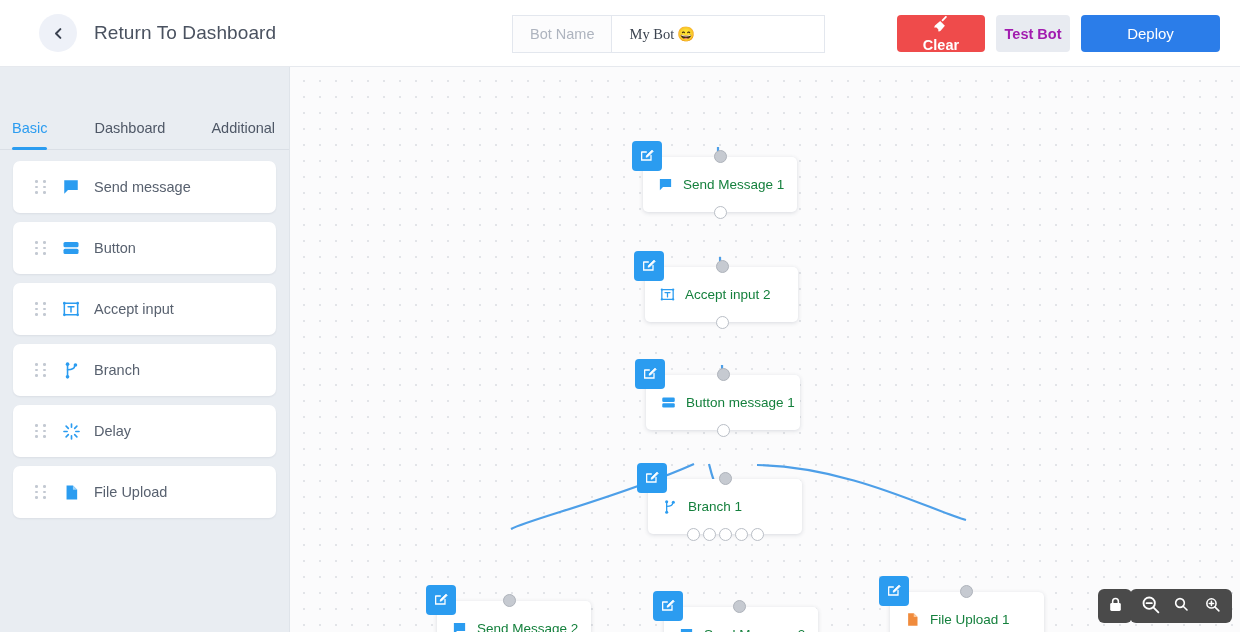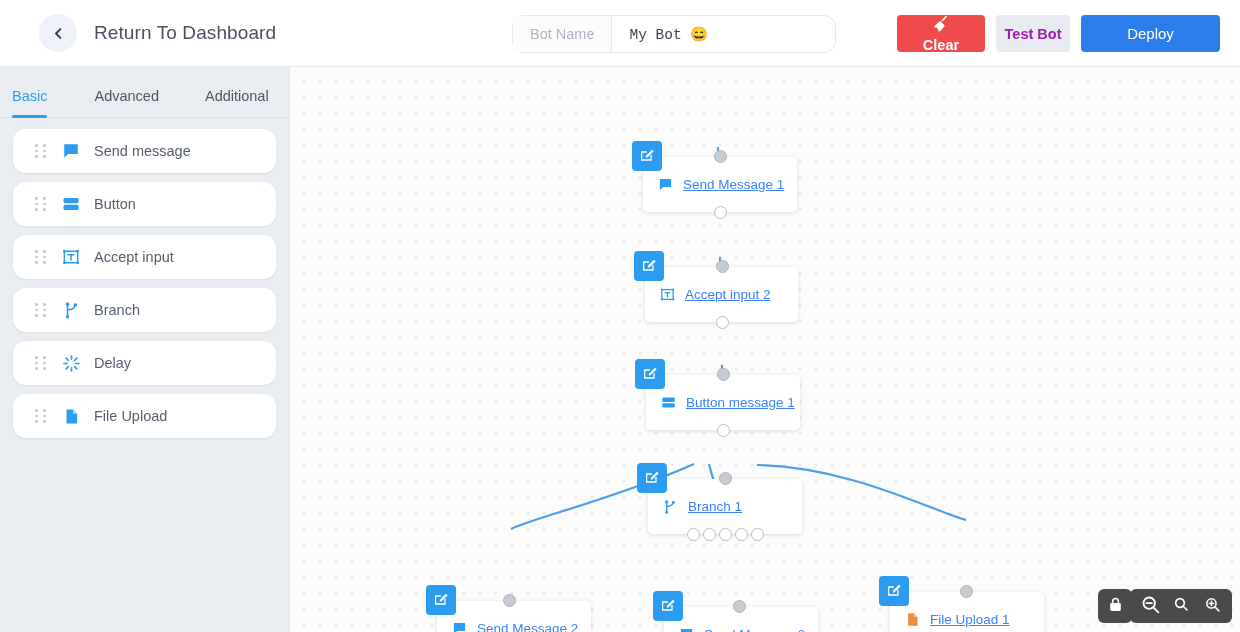--- a/index.html
+++ b/index.html
@@ -27,35 +27,35 @@
   }
   .back-btn svg { display: block; }
   .page-title {
     margin-left: 17px;
     font-size: 19px; color: #4a5260; letter-spacing: .1px;
     white-space: nowrap;
   }
   .botname-wrap {
     position: absolute; left: 512px; top: 15px;
     display: flex; align-items: stretch;
-    border: 1px solid #e3e7ee; border-radius: 12px;
+    border: 1px solid #e3e7ee; border-radius: 0;
     height: 38px; background: #fff;
   }
   .botname-label {
     display: flex; align-items: center; padding: 0 17px;
     font-size: 14.5px; color: #aeb4bf; white-space: nowrap;
     background: #fcfcfd;
     border-right: 1px solid #e3e7ee;
     border-radius: 4px 0 0 4px;
   }
   .botname-value {
     display: flex; align-items: center; padding: 0 17px;
     font-size: 14.5px; color: #3c4450; white-space: nowrap;
     border-radius: 0 4px 4px 0; outline: none; border: none;
-    font-family: Liberation Mono, monospace;
+    font-family: Liberation Serif, serif;
     background: transparent; min-width: 96px;
   }
   .hdr-actions {
     position: absolute; right: 20px; top: 15px;
     display: flex; align-items: center; gap: 11px;
   }
   .btn {
     height: 37px; border: none; border-radius: 4px;
     font-family: "Liberation Sans", sans-serif;
     font-size: 14.5px; cursor: pointer;
@@ -77,39 +77,40 @@
     background: #e9edf2;
     border-right: 1px solid #dfe4ea;
     display: flex; flex-direction: column;
     overflow: hidden;
   }
   .tabs {
     display: flex; align-items: flex-end;
     padding: 14px 0 0 0; height: 50px;
     background: #e9edf2;
     position: relative;
+    margin-top: 32px;
   }
   .tab {
     font-size: 14.5px; color: #4e5766; cursor: pointer;
     padding-bottom: 13px; position: relative;
   }
   .tab:nth-child(1) { margin-left: 12px; }
   .tab:nth-child(2) { margin-left: 47px; }
   .tab:nth-child(3) { margin-left: 46px; }
   .tab.active { color: #2b9cf0; }
   .tab.active::after {
     content: ""; position: absolute; left: 0; right: 0; bottom: -1px;
     height: 3px; background: #2b9cf0; border-radius: 2px;
   }
   .tabs-rule {
     height: 1px; background: #dadfe6; margin: 0 0 0 0;
   }
   .palette { padding: 11px 13px 0 13px; overflow-y: auto; }
   .palette-item {
-    height: 44px; background: #ffffff; border-radius: 13px;
+    height: 52px; background: #ffffff; border-radius: 7px;
     display: flex; align-items: center;
     margin-bottom: 9px; cursor: grab;
     box-shadow: 0 1px 2px rgba(40,55,80,.08);
   }
   .drag-dots { width: 11px; margin-left: 22px; display: grid;
     grid-template-columns: repeat(2, 4px); grid-gap: 3px 4px; }
   .drag-dots i { width: 2.6px; height: 2.6px; border-radius: 50%; background: #c3c9d2; display:block; }
   .pal-icon { width: 22px; margin-left: 14px; display: flex; align-items: center; justify-content: center; }
   .pal-label { margin-left: 12px; font-size: 14.5px; color: #58616f; }
 
@@ -125,21 +126,21 @@
 
   .node {
     position: absolute;
     background: #ffffff;
     border-radius: 5px;
     box-shadow: 0 1px 4px rgba(45,60,85,.17);
     display: flex; align-items: center;
     cursor: pointer;
   }
   .node-icon { margin-left: 13px; width: 18px; display: flex; align-items: center; justify-content: center; }
-  .node-label { margin-left: 9px; font-size: 13.5px; color: #3b82f6; white-space: nowrap; text-decoration: underline; }
+  .node-label { margin-left: 9px; font-size: 13.5px; color: #15803d; white-space: nowrap; }
   .edit-badge {
     position: absolute; left: -11px; top: -16px;
     width: 30px; height: 30px; border-radius: 4px;
     background: #2b9cf0; display: flex; align-items: center; justify-content: center;
     cursor: pointer;
   }
   .port {
     position: absolute; width: 13px; height: 13px; border-radius: 50%;
     border: 1.5px solid #b9bec6; background: #ffffff; cursor: crosshair;
   }
@@ -195,21 +196,21 @@
       <button class="btn btn-test">Test Bot</button>
       <button class="btn btn-deploy">Deploy</button>
     </div>
   </div>
 
   <div class="body">
 
     <div class="sidebar">
       <div class="tabs">
         <div class="tab active">Basic</div>
-        <div class="tab">Advanced</div>
+        <div class="tab">Dashboard</div>
         <div class="tab">Additional</div>
       </div>
       <div class="tabs-rule"></div>
 
       <div class="palette">
 
         <div class="palette-item">
           <div class="drag-dots">
               <i></i>
               <i></i>

